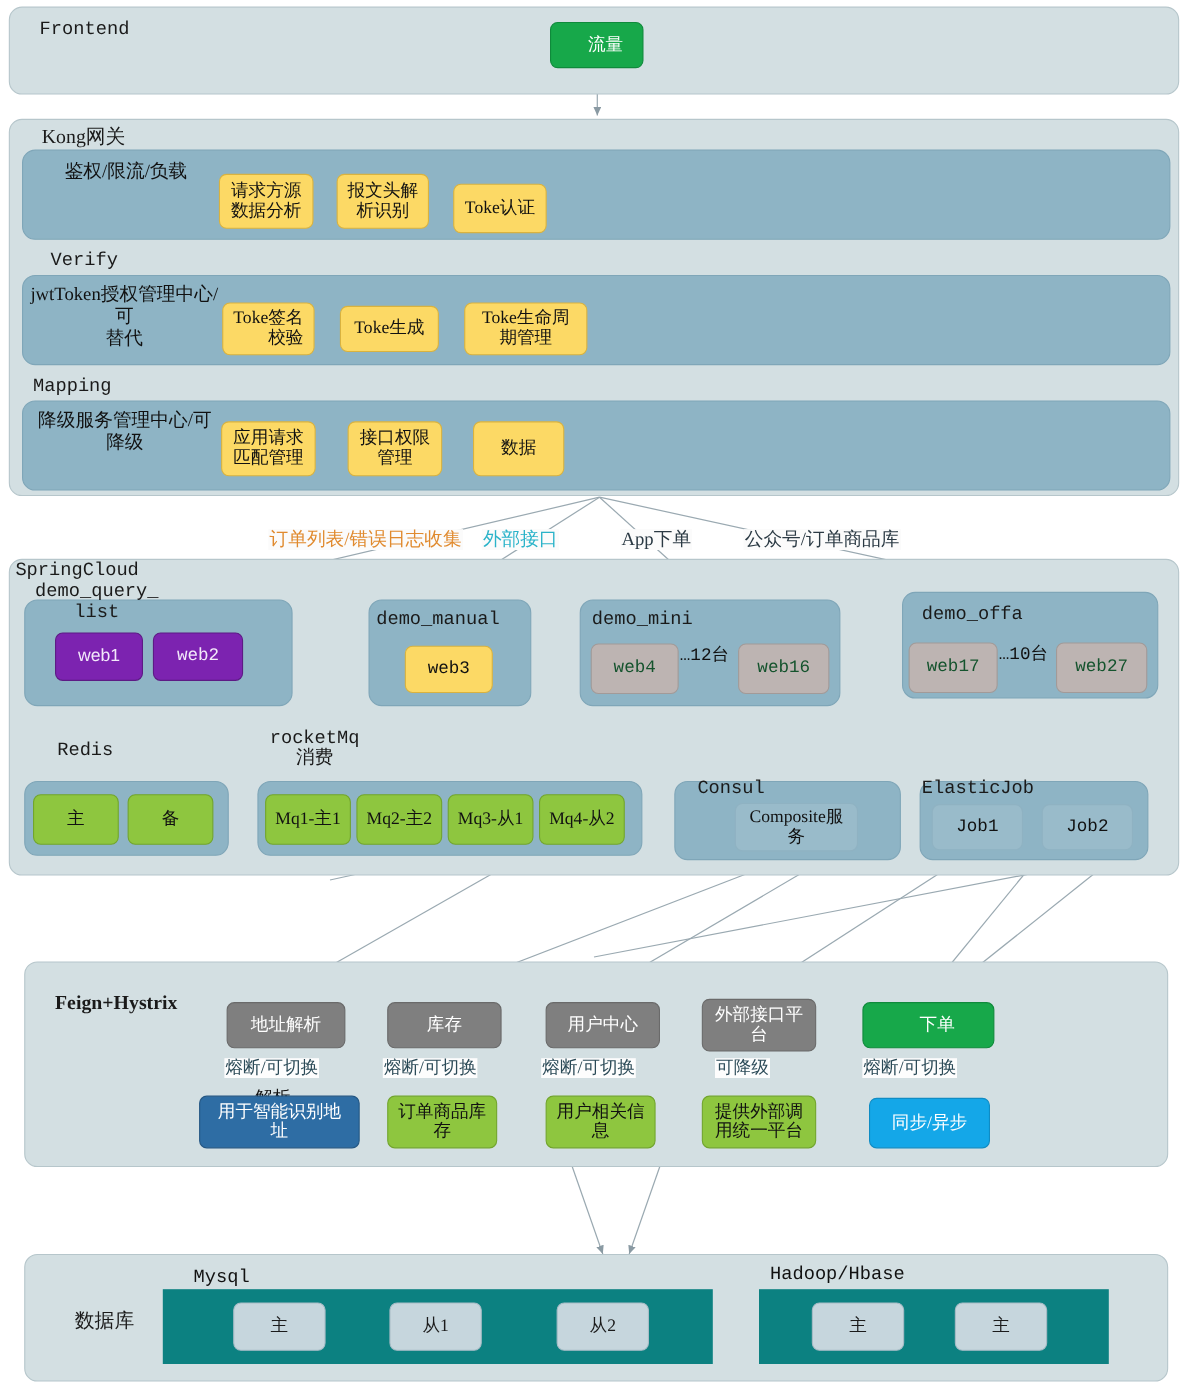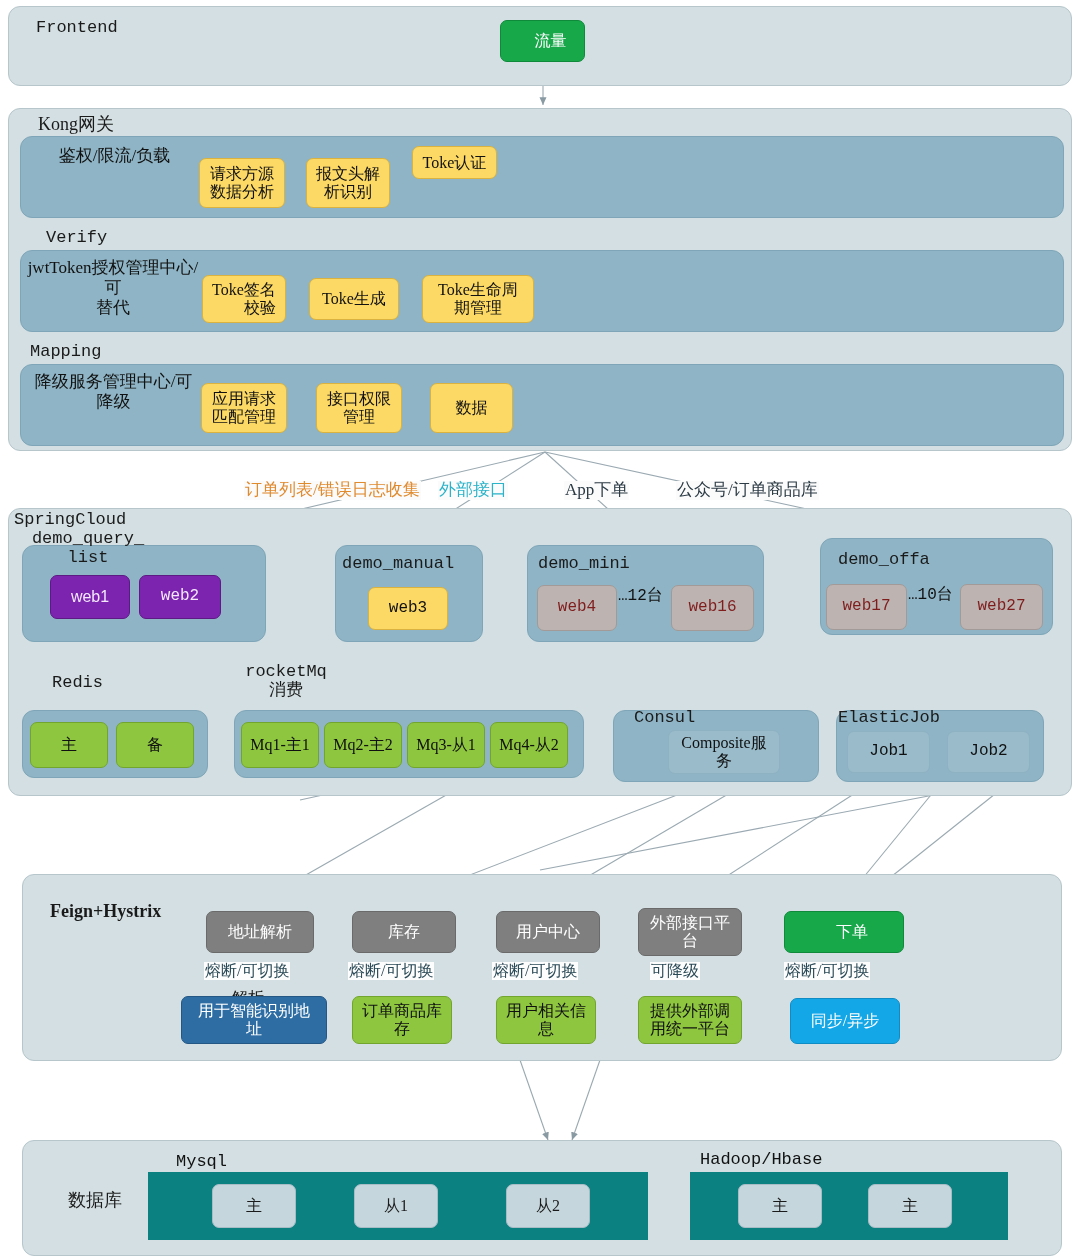--- a/index.html
+++ b/index.html
@@ -58,21 +58,21 @@
     align-items: center;
     justify-content: center;
     text-align: center;
     font-size: 16px;
     line-height: 1.12;
     padding: 2px 3px;
     color: #111;
   }
   .n-yellow { background:#fcd965; border:1px solid #d9b23f; }
   .n-purple { background:#7c23b0; border:1px solid #5d1a85; color:#f3e9fa; }
-  .n-gray   { background:#bdb4b2; border:1px solid #a29a98; color:#7f1d1d; }
+  .n-gray   { background:#bdb4b2; border:1px solid #a29a98; color:#14532d; }
   .n-green  { background:#8ec63f; border:1px solid #72a52d; color:#111; }
   .n-darkgray{ background:#7f7f7f; border:1px solid #6a6a6a; color:#fff; }
   .n-brightgreen{ background:#17a84a; border:1px solid #0f8a3b; color:#fff;padding-left:19px; }
   .n-blue   { background:#2e6da4; border:1px solid #245784; color:#fff; }
   .n-cyan   { background:#14a7e8; border:1px solid #0f8cc4; color:#fff; }
   .n-lightbox{ background:#c6d6dd; border:1px solid #a8bcc6; color:#1b1b1b; }
   .n-ghost  { background:rgba(255,255,255,0.10); border:1px solid #8fb2c2; color:#111; }
 
   .mono { font-family:"Liberation Mono","DejaVu Sans Mono",monospace; }
 
@@ -156,21 +156,21 @@
 
   <div class="panel" style="left:8px; top:108px; width:1064px; height:343px;"></div>
   <div class="panel-title" style="left:38px; top:112px; font-family:'Liberation Serif',serif; font-size:18px;">Kong网关</div>
 
   <div class="band" style="left:20px; top:136px; width:1044px; height:82px;"></div>
   <div class="band-label" style="left:32px; top:146px; width:165px;">鉴权/限流/负载</div>
   <div class="node n-yellow" style="left: 199px; top: 158px; width: 86px; height: 50px; white-space: pre-line;">请求方源
 数据分析</div>
   <div class="node n-yellow" style="left: 306px; top: 158px; width: 84px; height: 50px; white-space: pre-line;">报文头解
 析识别</div>
-  <div class="node n-yellow" style="left:412px; top:146px; width:85px; height:33px;">Toke认证</div>
+  <div class="node n-yellow" style="left:412px; top:167px; width:85px; height:45px;">Toke认证</div>
 
   <div class="panel-title" style="left:46px; top:228px;">Verify</div>
   <div class="band" style="left:20px; top:250px; width:1044px; height:82px;"></div>
   <div class="band-label" style="left: 24px; top: 258px; width: 178px; white-space: pre-line;">jwtToken授权管理中心/可
 替代</div>
   <div class="node n-yellow" style="left: 202px; top: 275px; width: 84px; height: 48px; white-space: pre-line; text-align: right;">Toke签名
 校验</div>
   <div class="node n-yellow" style="left:309px; top:278px; width:90px; height:42px;">Toke生成</div>
   <div class="node n-yellow" style="left: 422px; top: 275px; width: 112px; height: 48px; white-space: pre-line;">Toke生命周
 期管理</div>

